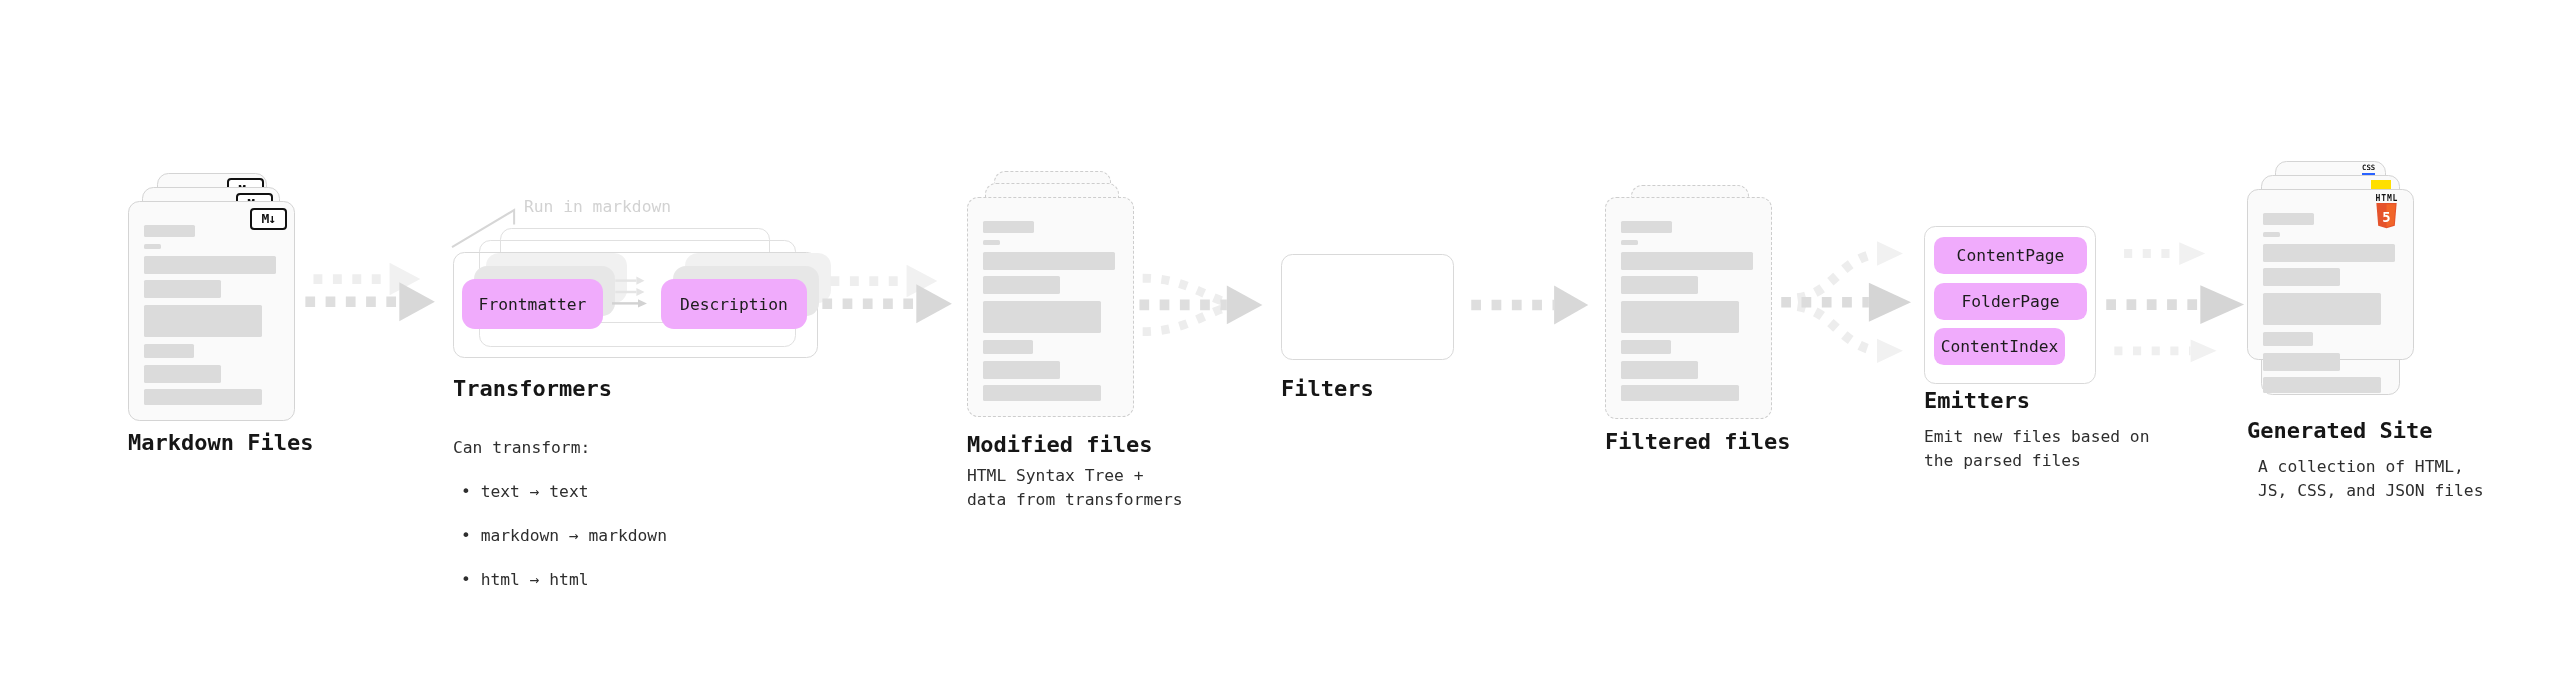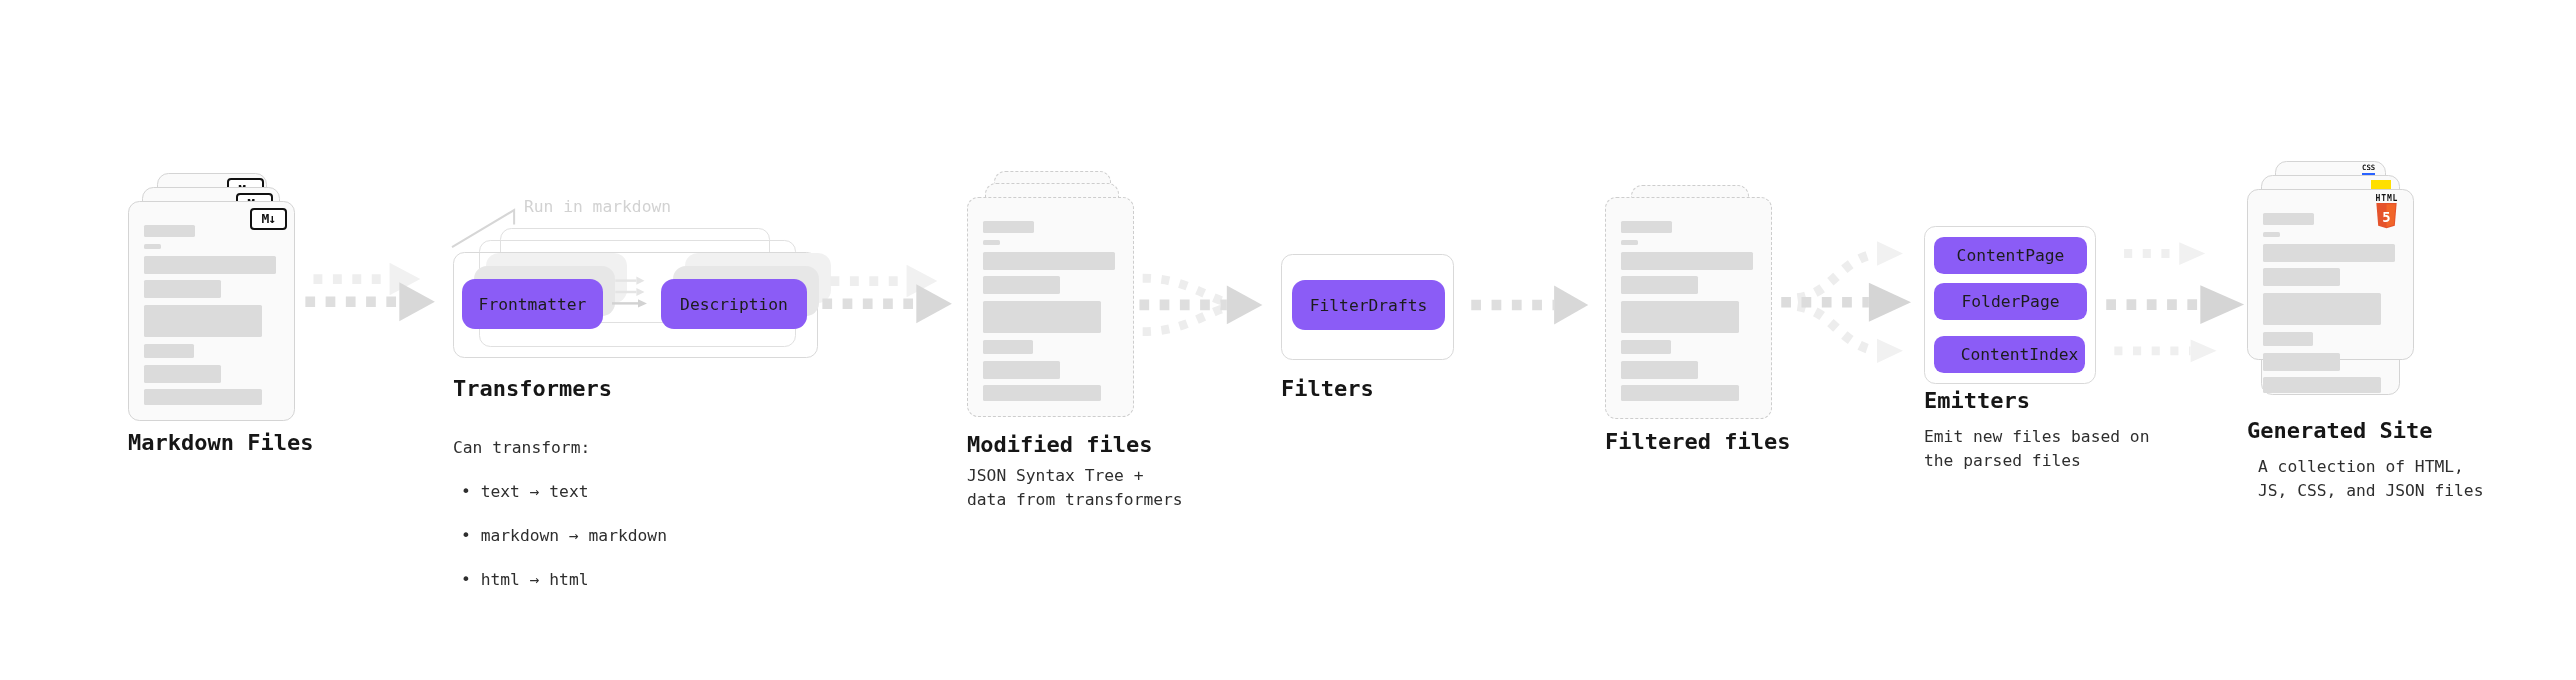--- a/index.html
+++ b/index.html
@@ -35,21 +35,21 @@
   
   .stage-label{position:absolute;font-size:22px;font-weight:700;color:#161616;white-space:nowrap;}
   .caption{position:absolute;font-size:16.3px;line-height:23.6px;color:#2e2e2e;white-space:pre-line;}
   .bullet-line{font-size:16.3px;line-height:22px;color:#2e2e2e;padding-left:8.1px;white-space:pre;}
   .caption-title{font-size:16.3px;line-height:22px;color:#2e2e2e;}
   .note-label{position:absolute;font-size:16.3px;color:#d2d2d2;white-space:nowrap;}
   
   .box{position:absolute;border:1.6px solid #d9d9d9;border-radius:11.4px;box-sizing:border-box;background:transparent;}
   .box.filled{background:#ffffff;}
   .box.ghost-line{border-color:#e0e0e0;}
-  .pill{position:absolute;background:#8b5cf6;border-radius:13px;display:flex;align-items:center;justify-content:center;
+  .pill{position:absolute;background:#f0abfc;border-radius:13px;display:flex;align-items:center;justify-content:center;
     font-size:16.3px;color:#1c1c1c;white-space:nowrap;}
   .pill.ghost1{background:#e7e7e7;}
   .pill.ghost2{background:#f1f1f1;}
   .pill.emit{border-radius:9.8px;}
   .arrow-svg{position:absolute;overflow:visible;}
 </style>
 </head>
 <body>
 
 <div id="stage-root">
@@ -131,32 +131,31 @@
       <div class="bar b2"></div>
       <div class="bar b3"></div>
       <div class="bar b4"></div>
       <div class="bar b5"></div>
       <div class="bar b6"></div>
       <div class="bar b7"></div>
       <div class="bar b8"></div>
     </div>
   </div>
   <div class="stage-label" style="left:967px;top:432px;">Modified files</div>
-  <div class="caption" style="left:967px;top:464px;">JSON Syntax Tree +
+  <div class="caption" style="left:967px;top:464px;">HTML Syntax Tree +
 data from transformers</div>
 
   <svg class="arrow-svg" style="left:1136px;top:262px;" width="142" height="89" viewBox="0 0 175 110">
     <path d="M 8 20 C 55 20, 78 38, 106 48" fill="none" stroke="#ededed" stroke-width="11" stroke-dasharray="10 13"></path>
     <path d="M 8 86 C 55 86, 78 68, 106 58" fill="none" stroke="#ededed" stroke-width="11" stroke-dasharray="10 13"></path>
     <line x1="4" y1="53" x2="112" y2="53" stroke="#dedede" stroke-width="13" stroke-dasharray="12 13"></line>
     <polygon points="112,29 112,77 156,53" fill="#d8d8d8"></polygon>
   </svg>
 
   <div class="box filled" style="left:1281px;top:254px;width:173px;height:106px;"></div>
-  <div class="pill" style="left:1292px;top:280px;width:153px;height:50px;">FilterDrafts</div>
   <div class="stage-label" style="left:1281px;top:376px;">Filters</div>
 
   <svg class="arrow-svg" style="left:1468px;top:282px;" width="130" height="46" viewBox="0 0 160 56">
     <line x1="4" y1="28" x2="106" y2="28" stroke="#dedede" stroke-width="13" stroke-dasharray="12 13"></line>
     <polygon points="106,4 106,52 148,28" fill="#d8d8d8"></polygon>
   </svg>
 
   <div class="doc dashed" style="left:1631px;top:185px;width:118px;height:220px;"></div>
   <div class="doc dashed" style="left:1605px;top:197px;width:167px;height:222px;">
     <div class="bars">
@@ -177,21 +176,21 @@
     <polygon points="122,0 122,30 154,15" fill="#f1f1f1"></polygon>
     <path d="M 24 80 C 68 86, 76 128, 122 135" fill="none" stroke="#ededed" stroke-width="12" stroke-dasharray="10 13"></path>
     <polygon points="122,120 122,150 154,135" fill="#f1f1f1"></polygon>
     <line x1="4" y1="75" x2="112" y2="75" stroke="#dcdcdc" stroke-width="13" stroke-dasharray="12 13"></line>
     <polygon points="112,51 112,99 164,75" fill="#d5d5d5"></polygon>
   </svg>
 
   <div class="box filled" style="left:1924px;top:226px;width:172px;height:158px;"></div>
   <div class="pill emit" style="left:1934px;top:237px;width:153px;height:37px;">ContentPage</div>
   <div class="pill emit" style="left:1934px;top:283px;width:153px;height:37px;">FolderPage</div>
-  <div class="pill emit" style="left:1934px;top:336px;width:131px;height:37px;padding-left:20px;">ContentIndex</div>
+  <div class="pill emit" style="left:1934px;top:328px;width:131px;height:37px;">ContentIndex</div>
   <div class="stage-label" style="left:1924px;top:388px;">Emitters</div>
   <div class="caption" style="left:1924px;top:425px;">Emit new files based on
 the parsed files</div>
 
   <svg class="arrow-svg" style="left:2103px;top:241px;" width="146" height="124" viewBox="0 0 180 152">
     <line x1="26" y1="15" x2="94" y2="15" stroke="#efefef" stroke-width="11" stroke-dasharray="10 13"></line>
     <polygon points="94,1 94,29 126,15" fill="#f1f1f1"></polygon>
     <line x1="4" y1="78" x2="120" y2="78" stroke="#dcdcdc" stroke-width="13" stroke-dasharray="12 13"></line>
     <polygon points="120,54 120,102 174,78" fill="#d5d5d5"></polygon>
     <line x1="14" y1="135" x2="108" y2="135" stroke="#efefef" stroke-width="11" stroke-dasharray="10 13"></line>

